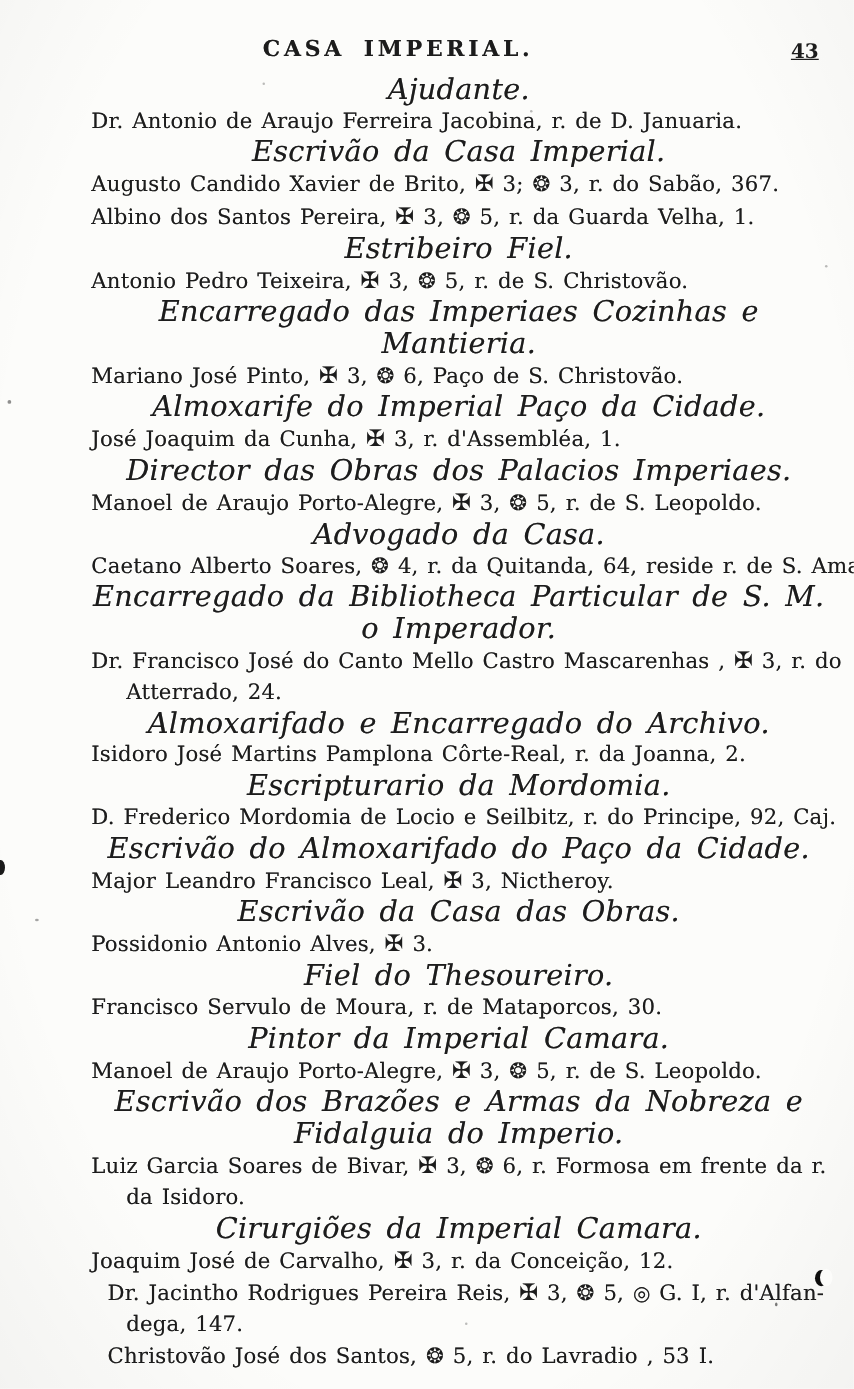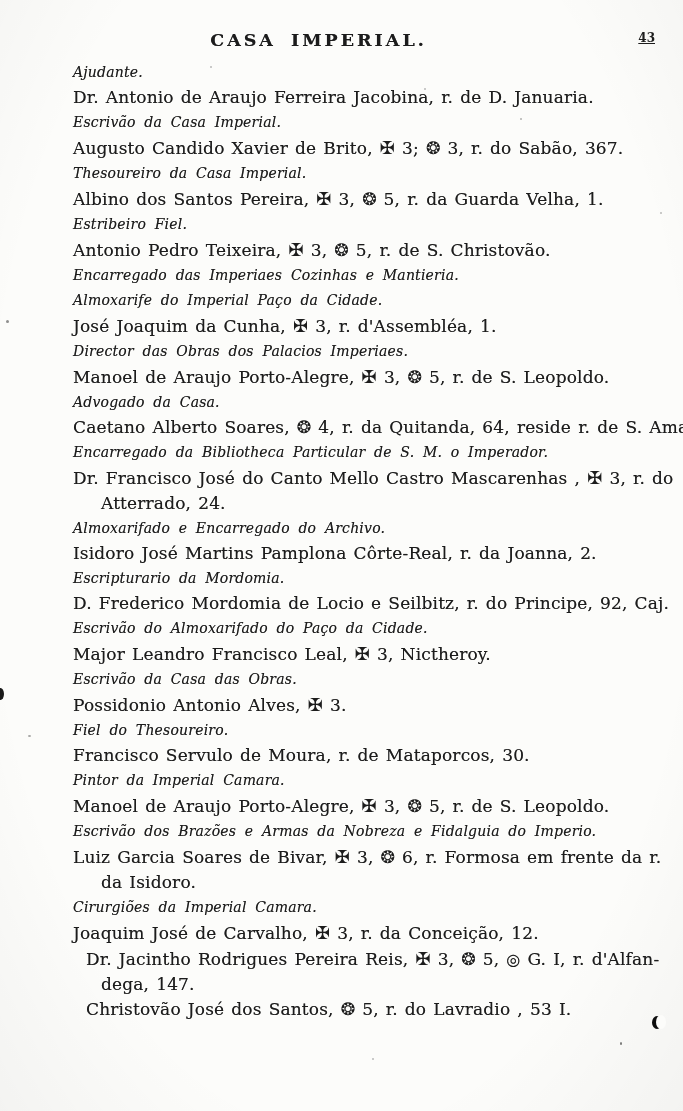--- a/index.html
+++ b/index.html
@@ -21,29 +21,30 @@
     position: absolute; left: 0; right: 46px;
     text-align: center;
     font-weight: bold;
     font-size: 17.5px;
     letter-spacing: 3px;
     word-spacing: 6px;
     text-shadow: 0 0 0.5px rgba(0,0,0,0.55);
   }
   .pagenum {
     position: absolute; right: 28px; top: 1px;
-    font-weight: bold; font-size: 12px; text-decoration: underline;
+    font-weight: bold; font-size: 16px; text-decoration: underline;
   }
 
   
   .content { position: absolute; top: 60px; left: 73px; width: 588px; }
 
   .heading {
+    text-align: center;
     font-style: italic;
-    font-size: 14px;
+    font-size: 23px;
     line-height: 25px;
     word-spacing: 4px;
     letter-spacing: 0.2px;
     text-shadow: 0 0 0.4px rgba(0,0,0,0.5);
   }
   .entry .line {
     font-size: 17px;
     line-height: 25px;
     letter-spacing: 0.15px;
     word-spacing: 1.5px;
@@ -82,34 +83,34 @@
       </div>
       <div class="entry" data-name="directory-entry">
         <div class="line" data-name="entry-line">Dr. Antonio de Araujo Ferreira Jacobina, r. de D. Januaria.</div>
       </div>
       <div class="heading" data-name="section-heading">
         <div class="line" data-name="heading-text">Escrivão da Casa Imperial.</div>
       </div>
       <div class="entry" data-name="directory-entry">
         <div class="line" data-name="entry-line">Augusto Candido Xavier de Brito, <span class="sym" data-name="order-cross-icon">✠</span> 3; <span class="sym" data-name="order-rosette-icon">❂</span> 3, r. do Sabão, 367.</div>
       </div>
-      <div class="heading" data-name="section-heading">
-        <div class="line" data-name="heading-text">Thesoureiro da Casa Imperial.</div>
-      </div>
       <div class="entry" data-name="directory-entry">
         <div class="line" data-name="entry-line">Albino dos Santos Pereira, <span class="sym" data-name="order-cross-icon">✠</span> 3, <span class="sym" data-name="order-rosette-icon">❂</span> 5, r. da Guarda Velha, 1.</div>
       </div>
       <div class="heading" data-name="section-heading">
         <div class="line" data-name="heading-text">Estribeiro Fiel.</div>
       </div>
       <div class="entry" data-name="directory-entry">
         <div class="line" data-name="entry-line">Antonio Pedro Teixeira, <span class="sym" data-name="order-cross-icon">✠</span> 3, <span class="sym" data-name="order-rosette-icon">❂</span> 5, r. de S. Christovão.</div>
       </div>
       <div class="heading" data-name="section-heading">
         <div class="line" data-name="heading-text">Encarregado das Imperiaes Cozinhas e Mantieria.</div>
+      </div>
+      <div class="entry" data-name="directory-entry">
+        <div class="line" data-name="entry-line">Mariano José Pinto, <span class="sym" data-name="order-cross-icon">✠</span> 3, <span class="sym" data-name="order-rosette-icon">❂</span> 6, Paço de S. Christovão.</div>
       </div>
       <div class="heading" data-name="section-heading">
         <div class="line" data-name="heading-text">Almoxarife do Imperial Paço da Cidade.</div>
       </div>
       <div class="entry" data-name="directory-entry">
         <div class="line" data-name="entry-line">José Joaquim da Cunha, <span class="sym" data-name="order-cross-icon">✠</span> 3, r. d'Assembléa, 1.</div>
       </div>
       <div class="heading" data-name="section-heading">
         <div class="line" data-name="heading-text">Director das Obras dos Palacios Imperiaes.</div>
       </div>

